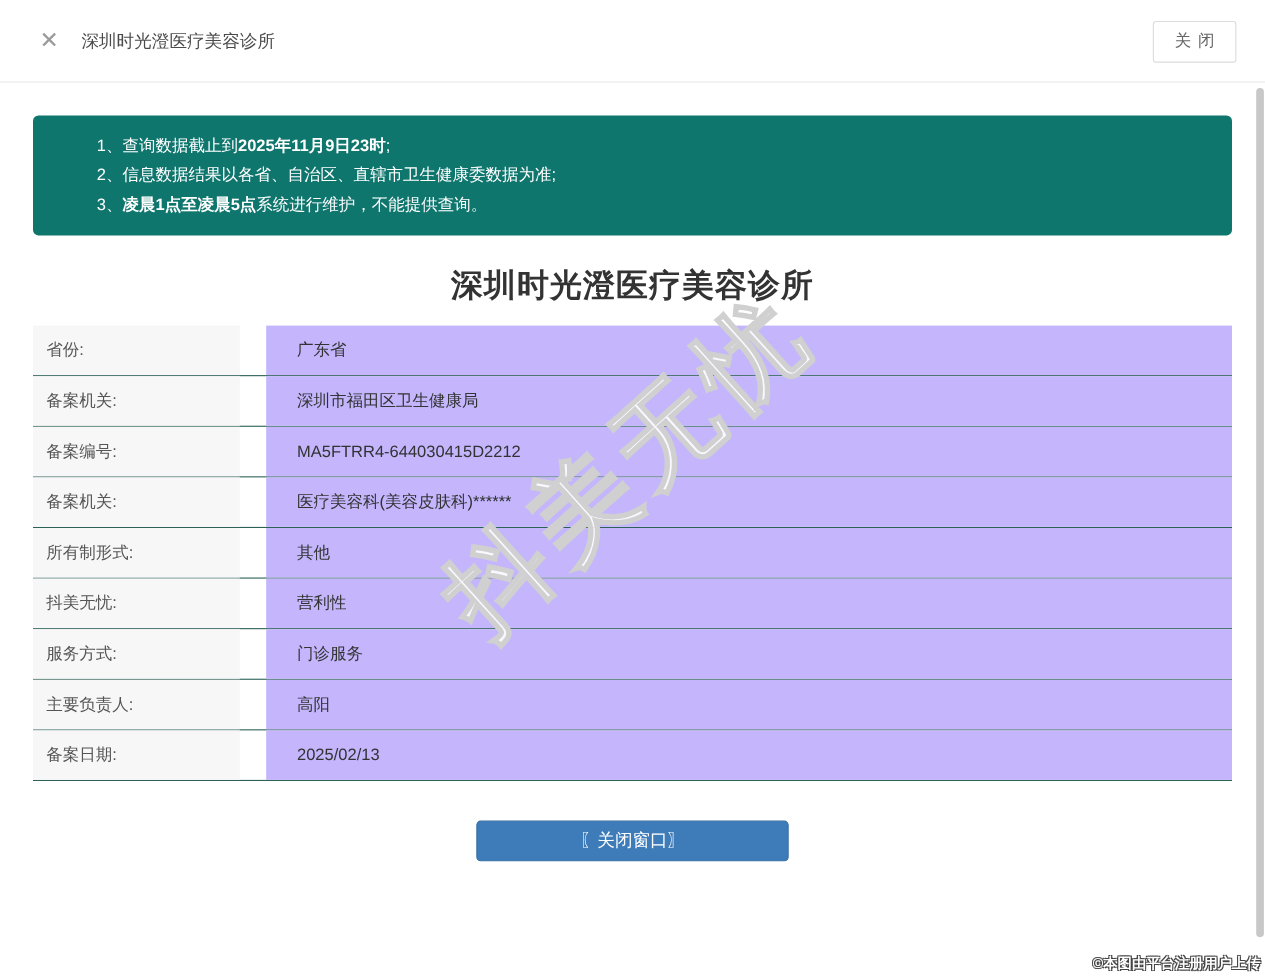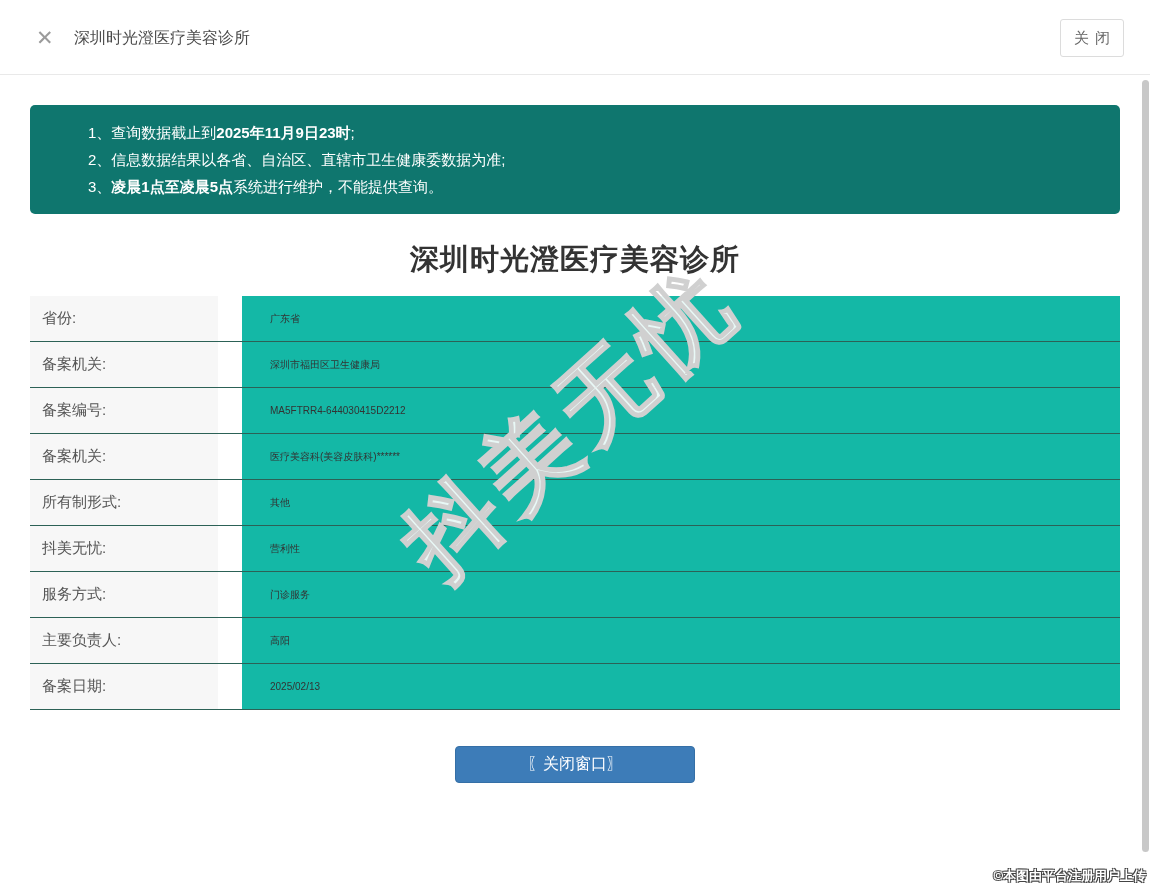--- a/index.html
+++ b/index.html
@@ -28,21 +28,21 @@
   }
   .header-title {
     position: absolute;
     left: 74px; top: 28px;
     font-size: 16px;
     color: #4a4a4a;
   }
   .close-btn {
     position: absolute;
     right: 26px; top: 19px;
-    width: 64px; height: 38px;
+    width: 76px; height: 38px;
     background: #ffffff;
     border: 1px solid #dcdcdc;
     border-radius: 3px;
     font-size: 15px;
     color: #666666;
     letter-spacing: 6px;
     text-indent: 6px;
     text-align: center;
     line-height: 36px;
     cursor: pointer;
@@ -85,34 +85,34 @@
     color: #555555;
     font-size: 15px;
     display: flex;
     align-items: center;
     padding-left: 12px;
     flex-shrink: 0;
   }
   .record-value {
     flex: 1;
     color: #333333;
-    font-size: 10px;
+    font-size: 15px;
     display: flex;
     align-items: center;
     padding-left: 28px;
-    background: #14b8a6;
+    background: #c4b5fd;
     text-align: right;
   }
 
   .button-row {
     text-align: center;
     margin-top: 36px;
   }
   .close-window-btn {
-    width: 240px; height: 37px;
+    width: 284px; height: 37px;
     background: #3d7cb8;
     border: 1px solid #356fa6;
     border-radius: 4px;
     color: #ffffff;
     font-size: 16px;
     cursor: pointer;
   }
 
   
   .watermark {

